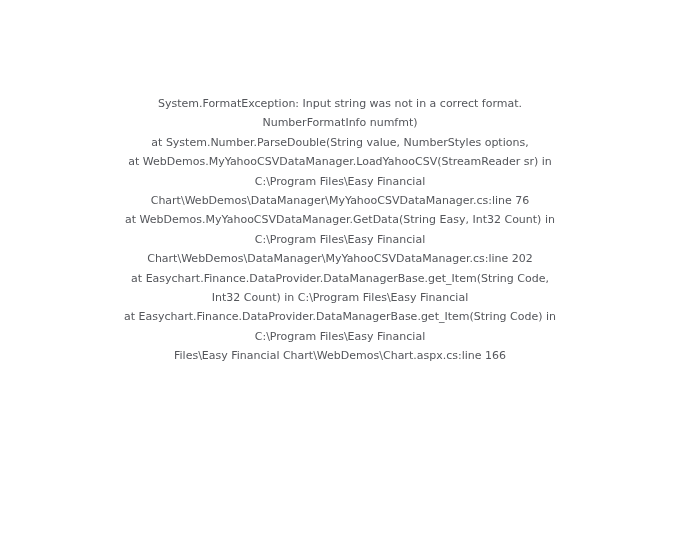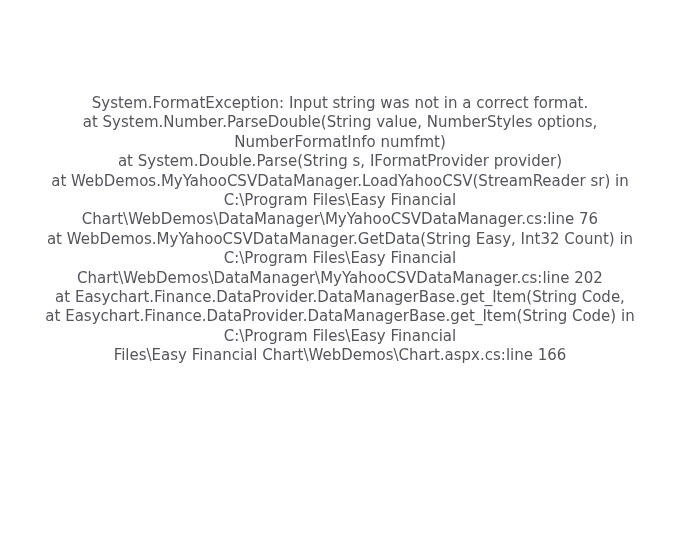--- a/index.html
+++ b/index.html
@@ -18,41 +18,41 @@
     width: 680px;
     height: 546px;
     padding-top: 94px;
     background: #ffffff;
   }
   .stack-trace {
     width: 640px;
     margin: 0 auto;
     text-align: center;
     font-family: "DejaVu Sans", "Liberation Sans", sans-serif;
-    font-size: 15px;
+    font-size: 11px;
     line-height: 19.4px;
     color: #54565b;
   }
   .stack-trace .line {
     white-space: nowrap;
   }
 </style>
 </head>
 <body>
 
 <div class="error-page">
   <div class="stack-trace">
     <div class="line">System.FormatException: Input string was not in a correct format.</div>
+    <div class="line">NumberFormatInfo numfmt)</div>
     <div class="line">at System.Number.ParseDouble(String value, NumberStyles options,</div>
-    <div class="line">NumberFormatInfo numfmt)</div>
-    <div class="line">at System.Double.Parse(String s, IFormatProvider provider)</div>
     <div class="line">at WebDemos.MyYahooCSVDataManager.LoadYahooCSV(StreamReader sr) in</div>
     <div class="line">C:\Program Files\Easy Financial</div>
     <div class="line">Chart\WebDemos\DataManager\MyYahooCSVDataManager.cs:line 76</div>
     <div class="line">at WebDemos.MyYahooCSVDataManager.GetData(String Easy, Int32 Count) in</div>
     <div class="line">C:\Program Files\Easy Financial</div>
     <div class="line">Chart\WebDemos\DataManager\MyYahooCSVDataManager.cs:line 202</div>
     <div class="line">at Easychart.Finance.DataProvider.DataManagerBase.get_Item(String Code,</div>
+    <div class="line">Int32 Count) in C:\Program Files\Easy Financial</div>
     <div class="line">at Easychart.Finance.DataProvider.DataManagerBase.get_Item(String Code) in</div>
     <div class="line">C:\Program Files\Easy Financial</div>
     <div class="line">Files\Easy Financial Chart\WebDemos\Chart.aspx.cs:line 166</div>
   </div>
 </div>
 
 </body></html>

